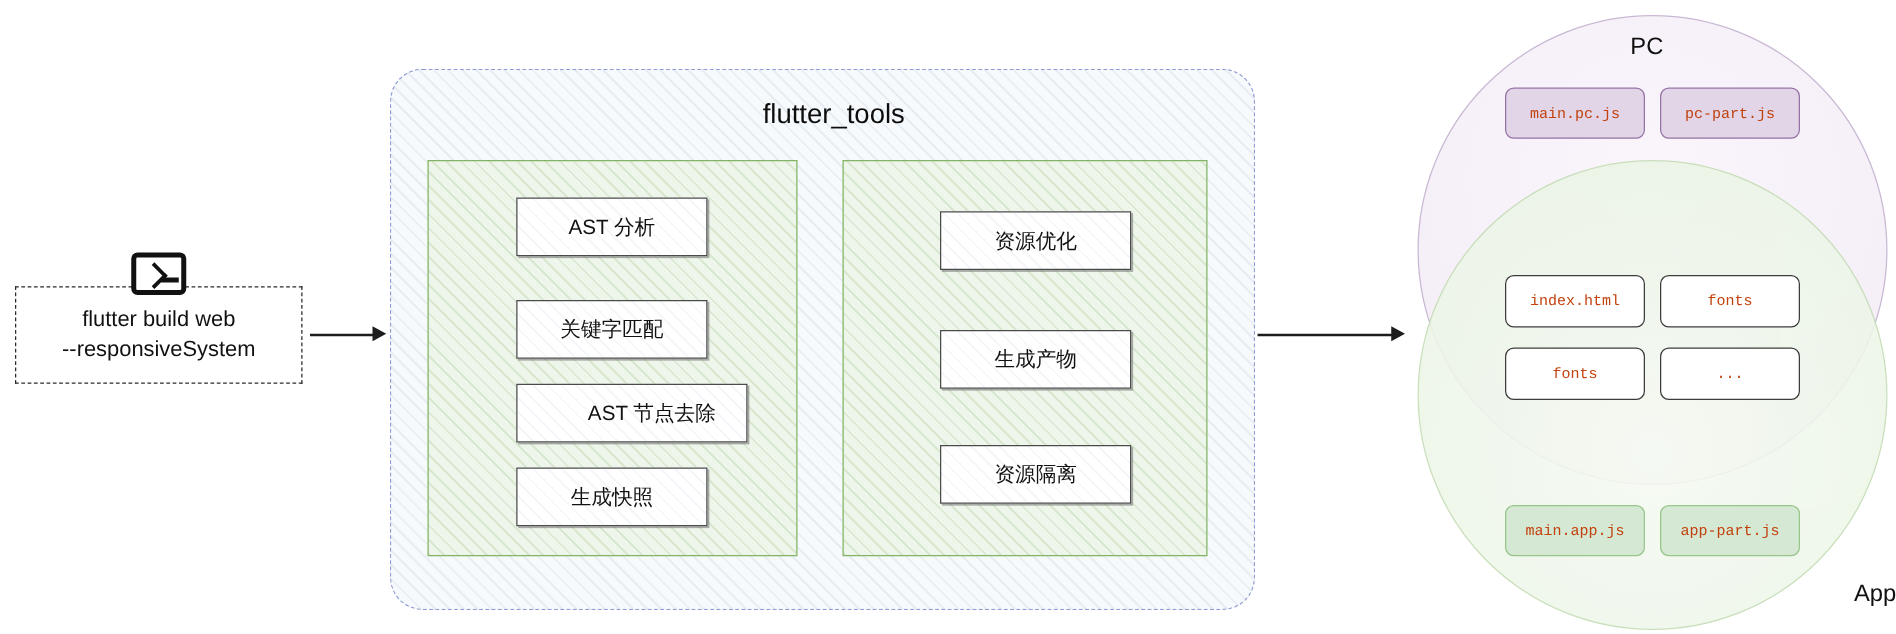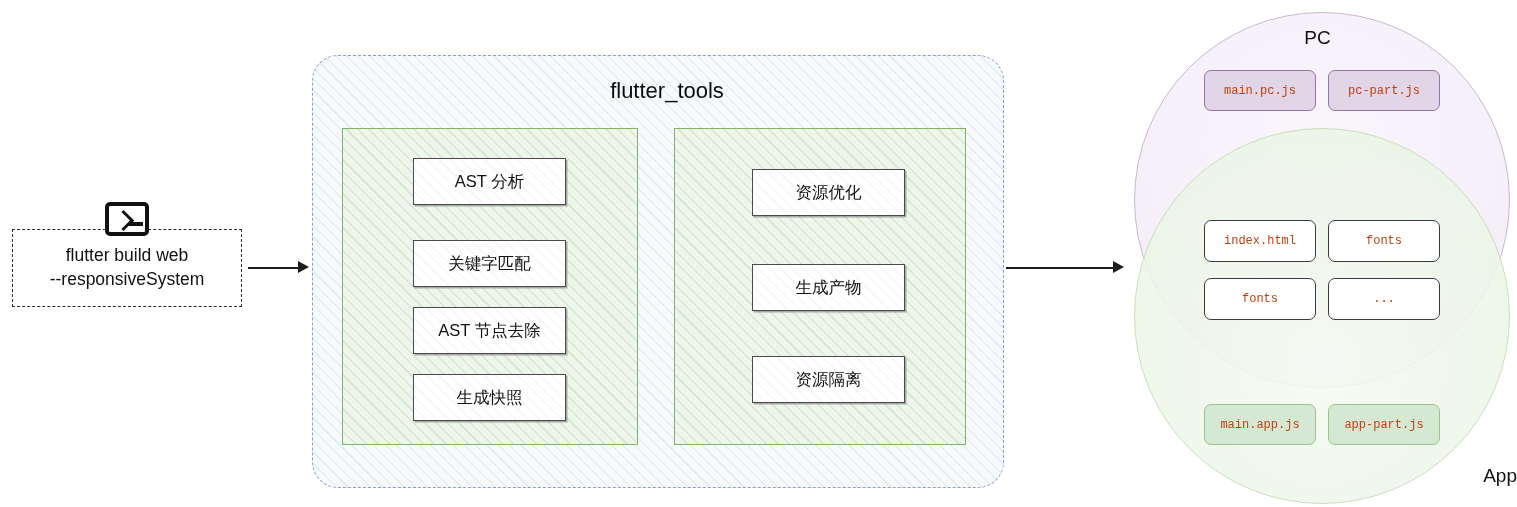--- a/index.html
+++ b/index.html
@@ -222,21 +222,21 @@
 </div>
 <div class="v-arrow-line" style="left:488px; top:203px; height:29px;"></div>
 <div class="v-arrow-head" style="left:483px; top:228px;"></div>
 
 <div class="step-box" style="left:413px; top:240px; width:151px; height:45px;">
   <span>关键字匹配</span>
 </div>
 <div class="v-arrow-line" style="left:488px; top:285px; height:25px;"></div>
 <div class="v-arrow-head" style="left:483px; top:305px;"></div>
 
-<div class="step-box" style="left:413px; top:307px; width:151px; height:45px;">
+<div class="step-box" style="left:413px; top:307px; width:151px; height:45px;padding-left:32px;">
   <span>AST 节点去除</span>
 </div>
 <div class="v-arrow-line" style="left:488px; top:352px; height:22px;"></div>
 <div class="v-arrow-head" style="left:483px; top:369px;"></div>
 
 <div class="step-box" style="left:413px; top:374px; width:151px; height:45px;">
   <span>生成快照</span>
 </div>
 
 <div class="arrow-line grey" style="left:636px; top:283px; width:36px;"></div>

